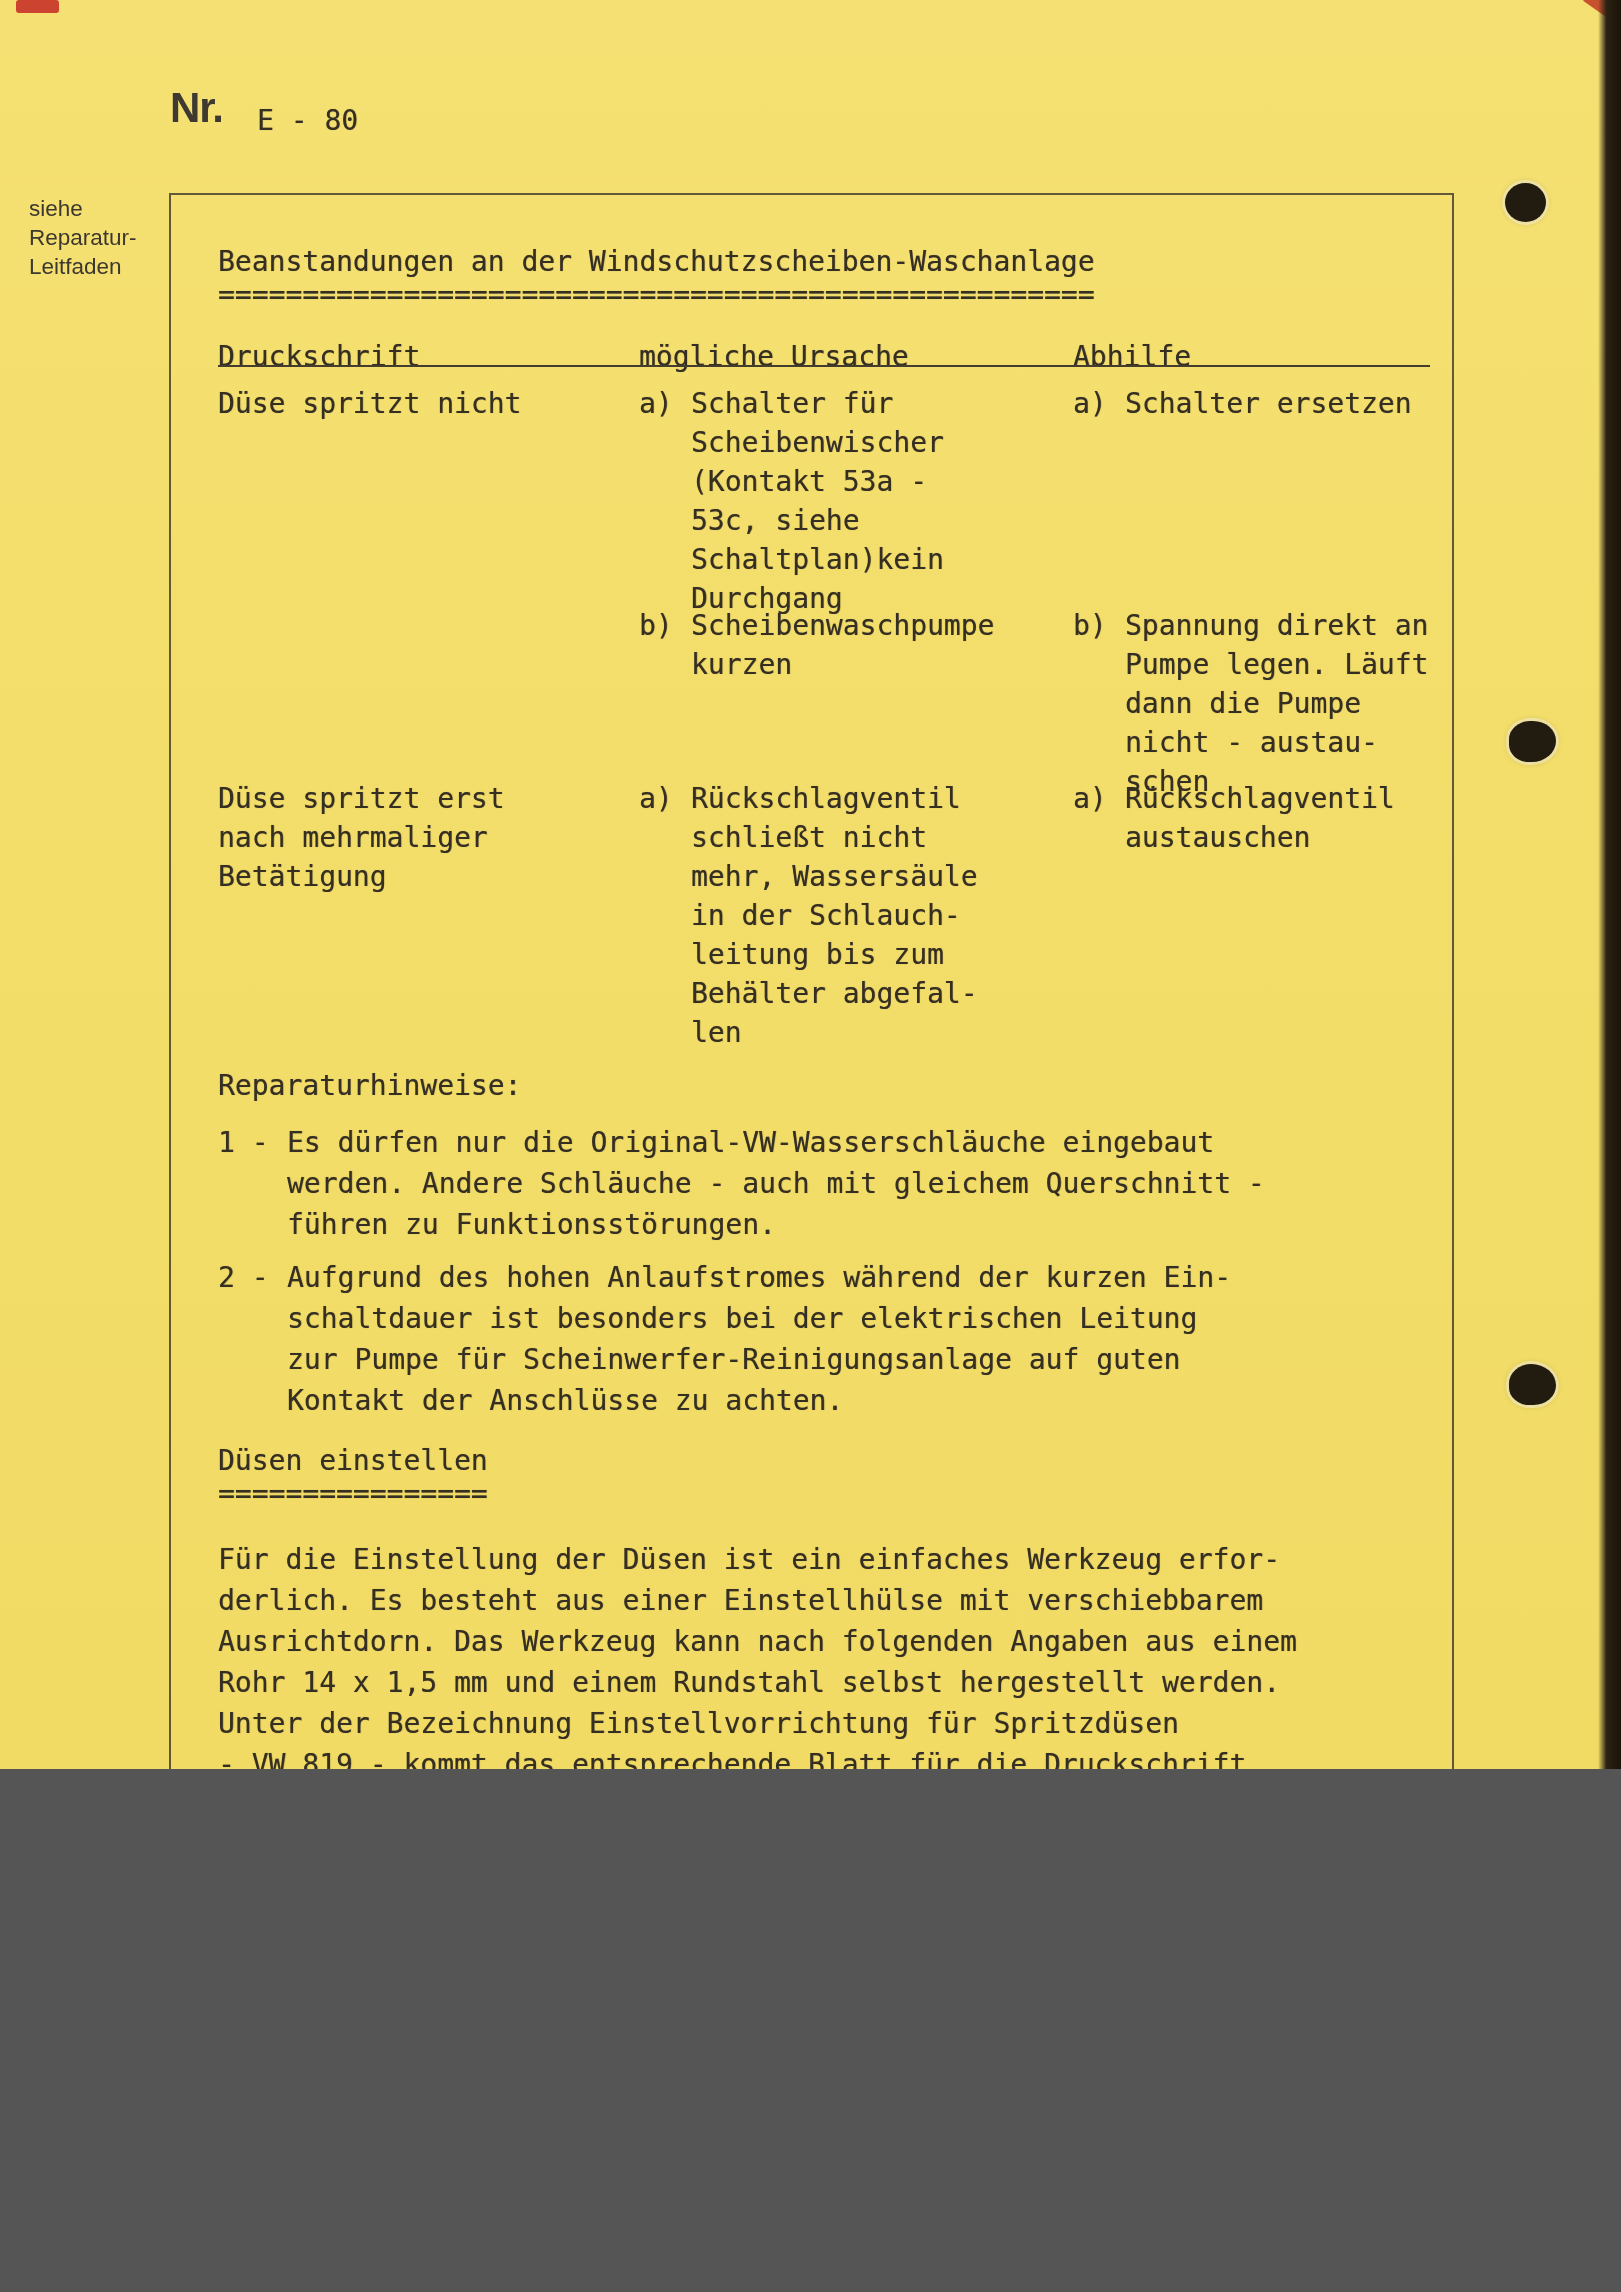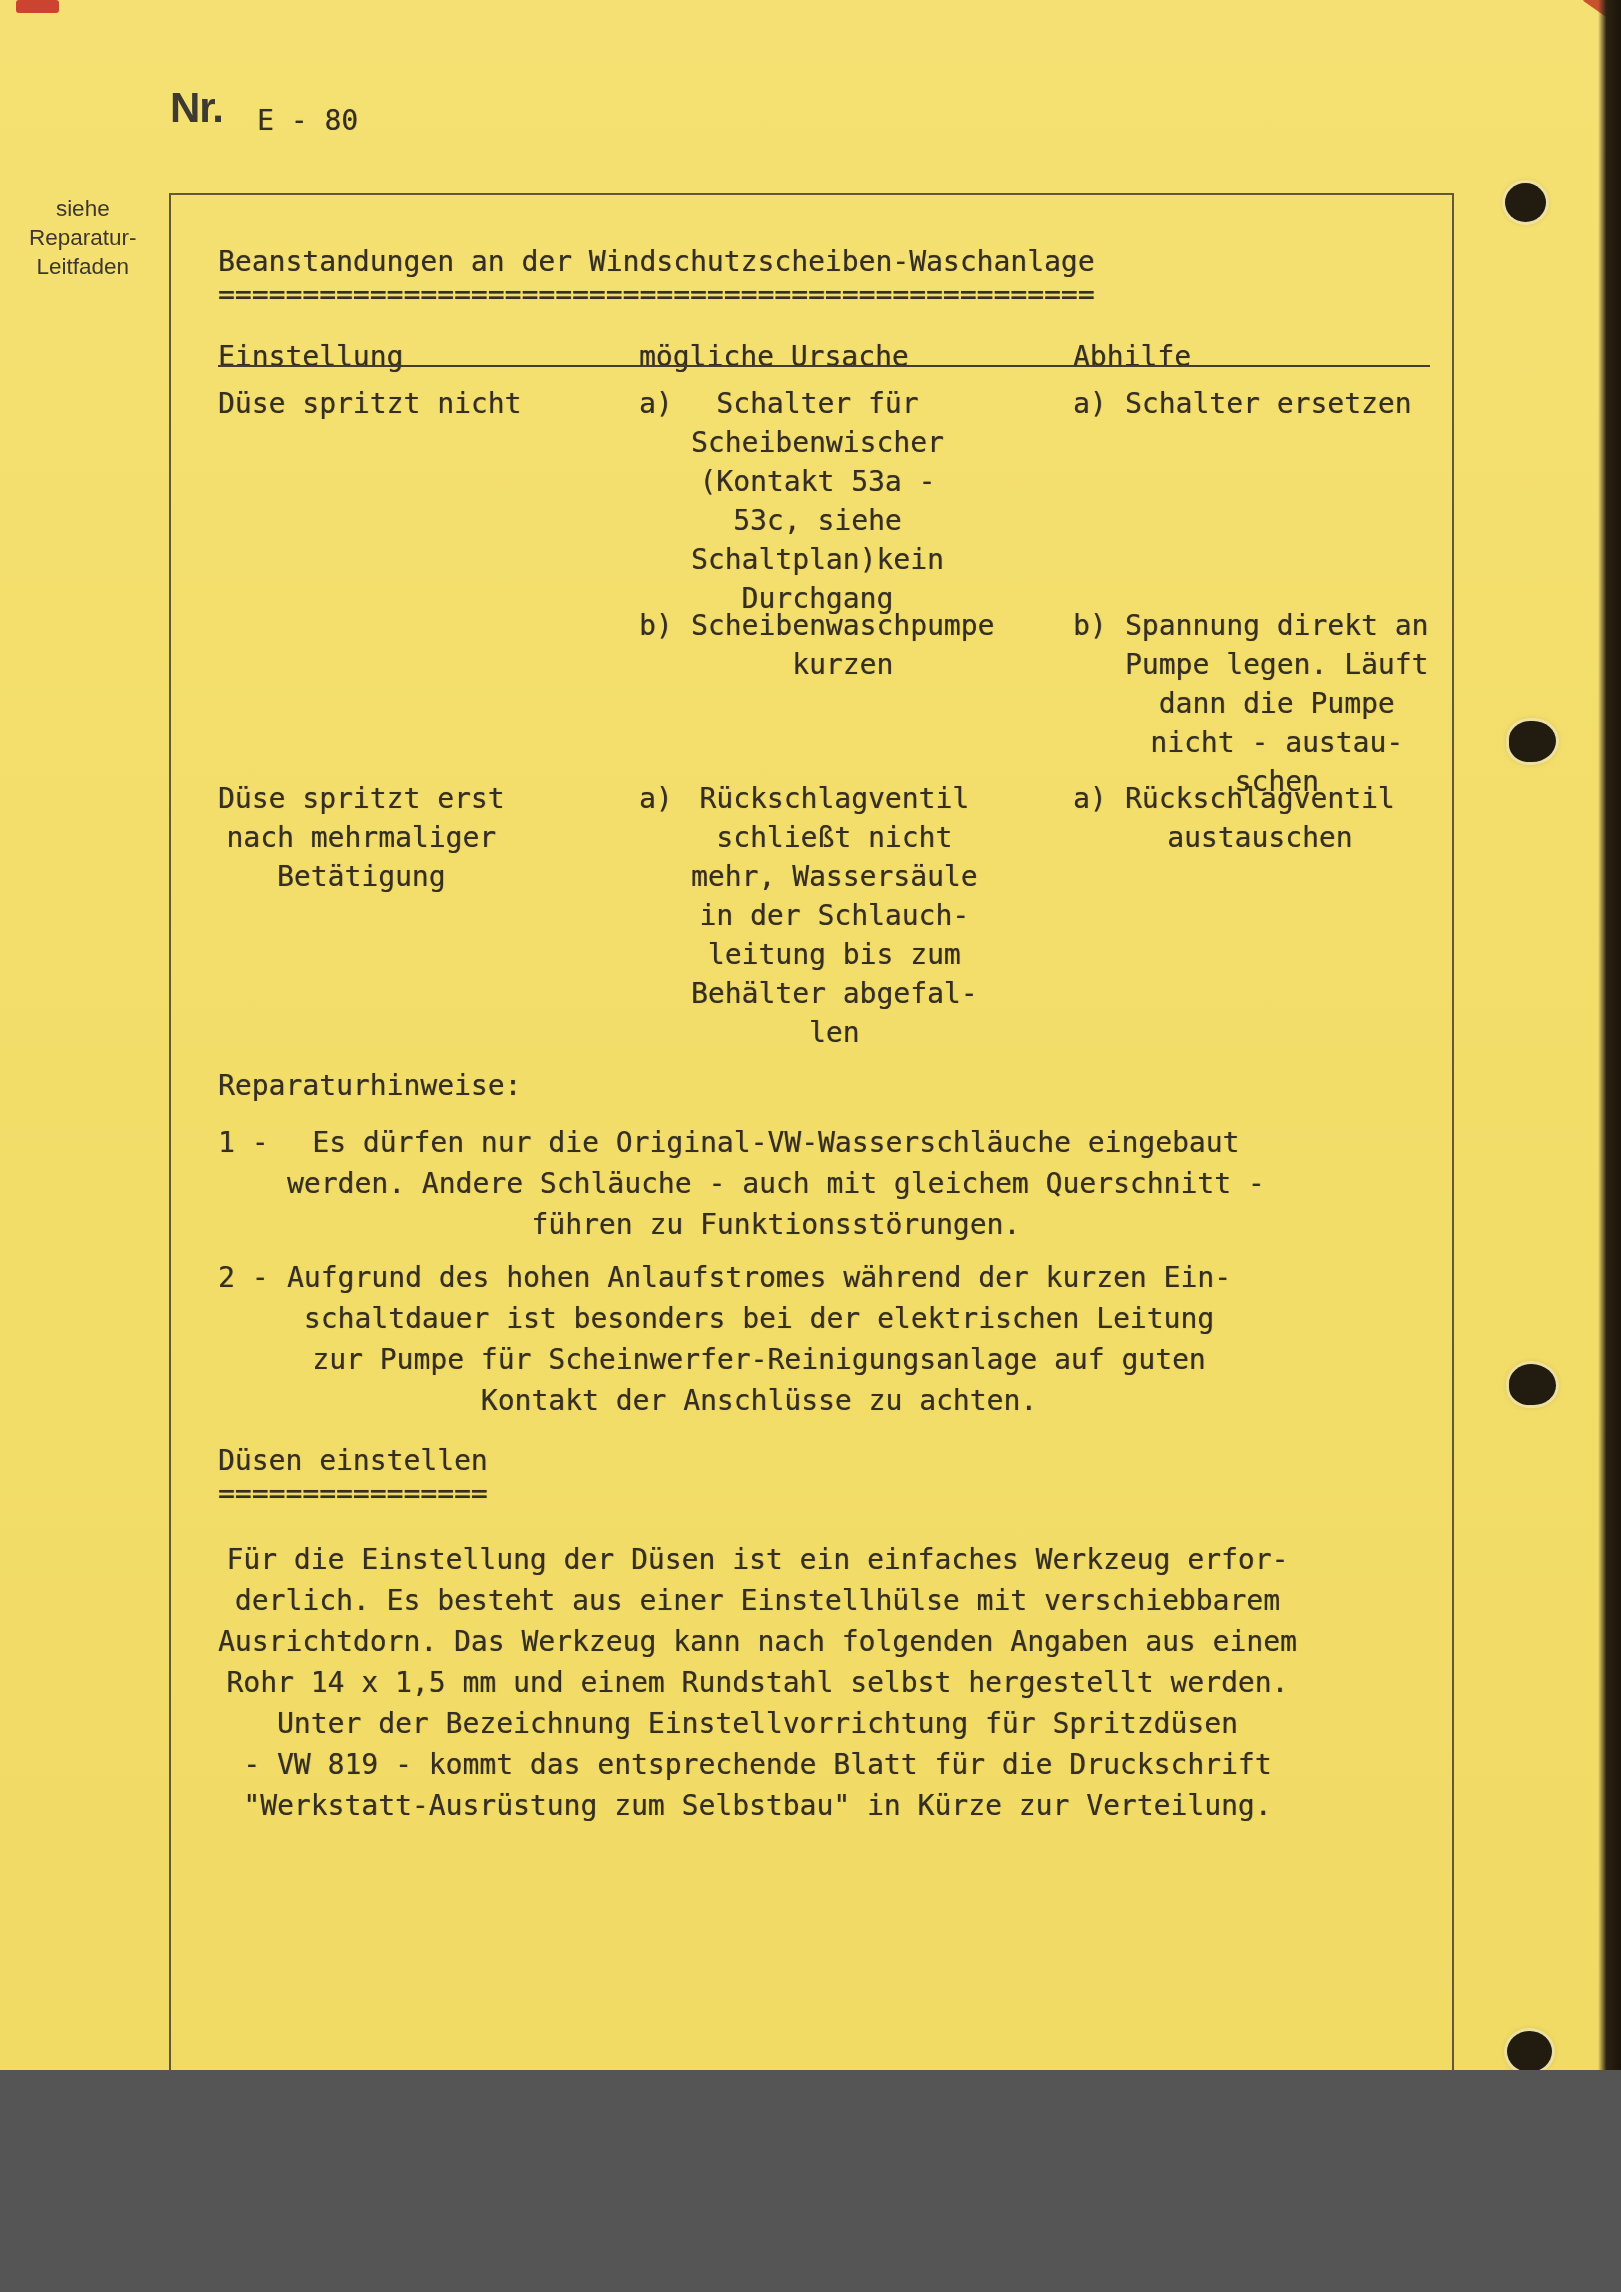--- a/index.html
+++ b/index.html
@@ -1,20 +1,19 @@
 <!DOCTYPE html>
 <html><head>
 <meta charset="utf-8">
 <style>
   html,body { margin:0; padding:0; background:#555; }
   .page {
-    position:relative; width:1621px; height:2070px; overflow:hidden;
+    position:relative; width:1621px; height:1769px; overflow:hidden;
     background:linear-gradient(180deg,#f5e173 0%,#f3de6b 40%,#f1db65 100%);
     font-family:"DejaVu Sans Mono", monospace;
-    text-align:center;
   }
   
   .t {
     position:absolute; font-family:"DejaVu Sans Mono", monospace;
     font-size:28px; line-height:39px; color:#352e22; white-space:pre;
     text-shadow:0.4px 0.4px 0.7px rgba(53,46,34,0.55);
   }
   .lh42 { line-height:41px; }
   .print-sans { font-family:"Liberation Sans", sans-serif; text-shadow:none; }
   .rule { position:absolute; height:2px; background:#443d2e; }
@@ -47,21 +46,21 @@
 
   <div class="t print-sans" style="left:29px; top:194px; font-size:22.5px; line-height:29px; color:#3d382e;">siehe
 Reparatur-
 Leitfaden</div>
 
   <div class="doc-box"></div>
 
   <div class="t" style="left:218px; top:242px;">Beanstandungen an der Windschutzscheiben-Waschanlage</div>
   <div class="t" style="left:218px; top:275px;">====================================================</div>
 
-  <div class="t" style="left:218px; top:337px;">Einstellung</div>
+  <div class="t" style="left:218px; top:337px;">Druckschrift</div>
   <div class="t" style="left:639px; top:337px;">mögliche Ursache</div>
   <div class="t" style="left:1073px; top:337px;">Abhilfe</div>
   <div class="rule" style="left:218px; top:365px; width:1212px;"></div>
 
   <div class="t" style="left:218px; top:384px;">Düse spritzt nicht</div>
   <div class="t" style="left:639px; top:384px;">a)</div>
   <div class="t" style="left:691px; top:384px;">Schalter für
 Scheibenwischer
 (Kontakt 53a -
 53c, siehe

